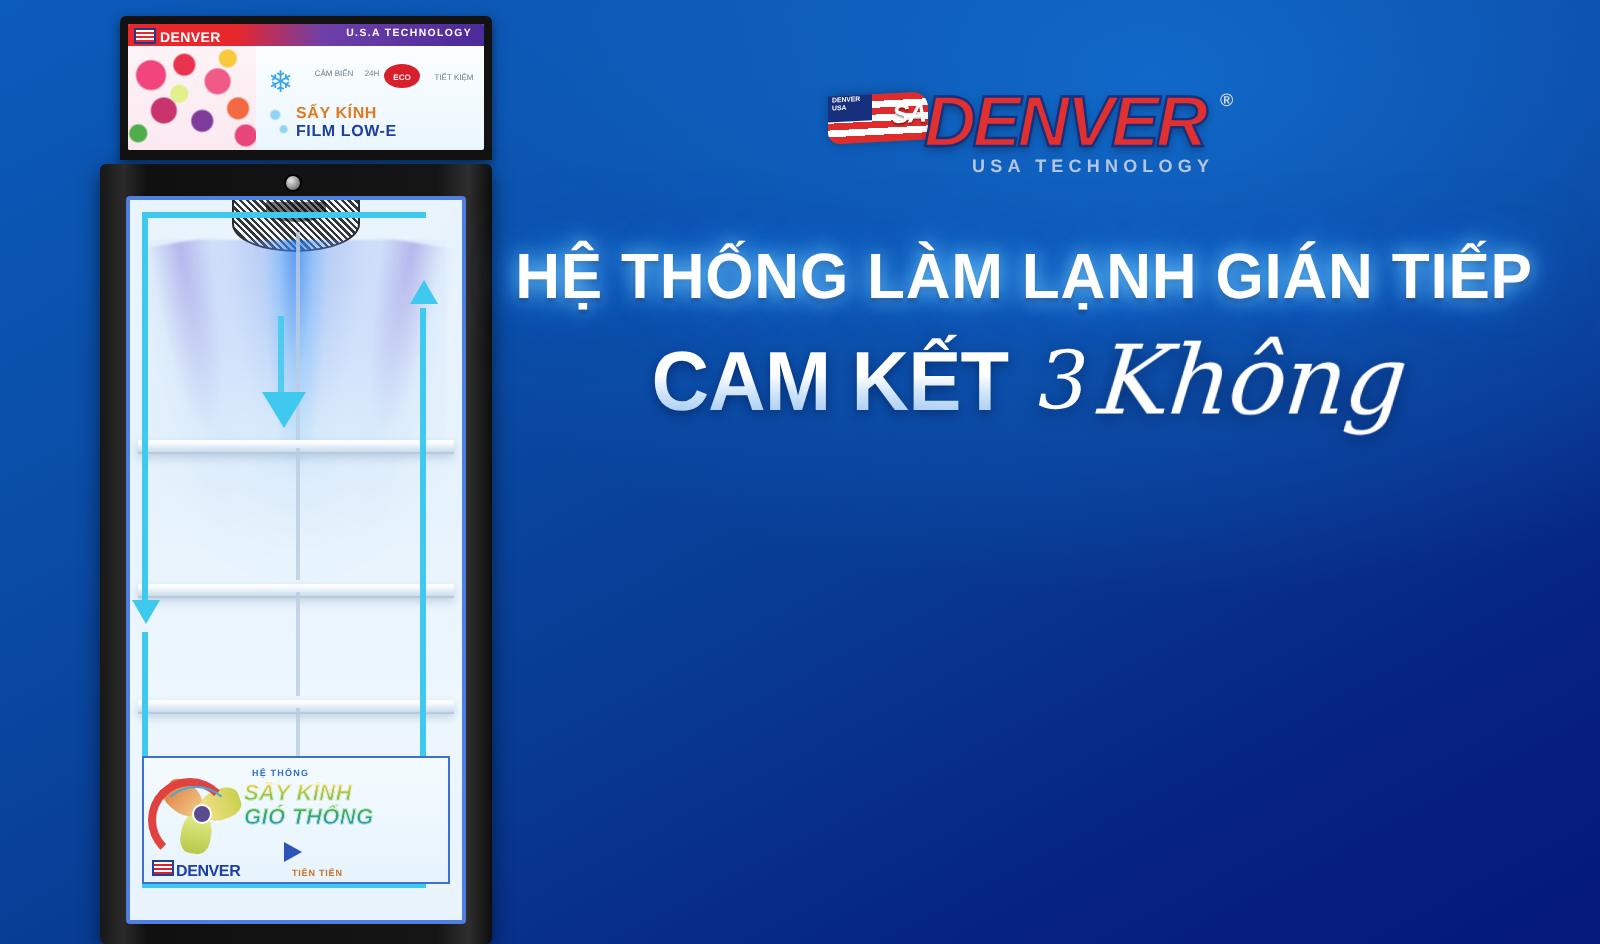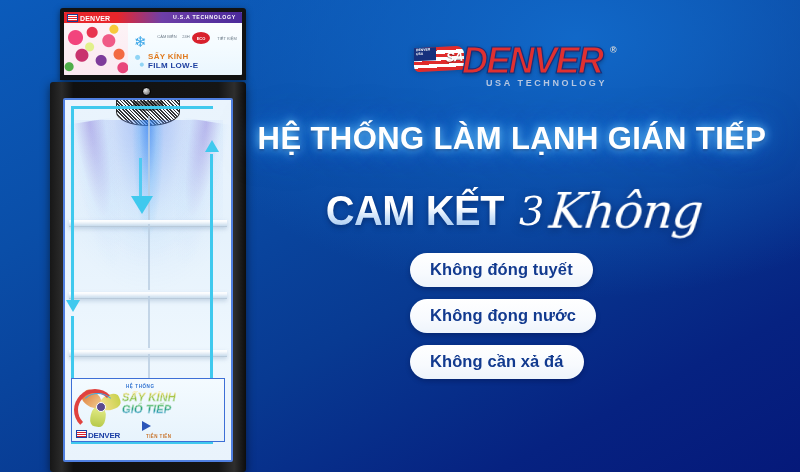--- a/index.html
+++ b/index.html
@@ -182,21 +182,21 @@
     line-height:40px;white-space:nowrap;
     text-shadow:
       0 0 10px rgba(120,210,255,.95),
       0 0 22px rgba(60,160,255,.75),
       0 0 38px rgba(30,120,230,.55),
       0 2px 2px rgba(0,20,70,.45);
     transform:scaleX(.97);
   }
 
   #promise{
-    position:absolute;left:232px;top:180px;width:560px;height:62px;
+    position:absolute;left:232px;top:160px;width:560px;height:62px;
     display:flex;align-items:center;justify-content:center;white-space:nowrap;
   }
   .pr-bold{
     font-size:42px;font-weight:bold;letter-spacing:-.5px;line-height:48px;
     background:linear-gradient(180deg,#ffffff 0%,#ffffff 42%,#cfe4fb 62%,#8fb9ea 100%);
     -webkit-background-clip:text;background-clip:text;color:transparent;
     filter:drop-shadow(0 2px 3px rgba(0,15,60,.45));
     transform:scaleX(.95);
   }
   .pr-num{
@@ -279,21 +279,21 @@
         <div class="fbadge">
           <div class="blades">
             <div class="blade" style="background:linear-gradient(180deg,#e7ef8c,#b7c94a);transform:translate(-50%,0) rotate(10deg);"></div>
             <div class="blade" style="background:linear-gradient(180deg,#f0c98a,#e0803f);transform:translate(-50%,0) rotate(130deg);"></div>
             <div class="blade" style="background:linear-gradient(180deg,#f6e08e,#c9d24e);transform:translate(-50%,0) rotate(250deg);"></div>
             <div class="arc" style="left:-2px;top:4px;width:34px;height:34px;border-color:#e0423f transparent transparent #e0423f;border-width:4px;"></div>
             <div class="arc" style="left:4px;top:8px;width:34px;height:30px;border-color:#3fa9e8 transparent transparent transparent;"></div>
             <div class="bl-hub"></div>
           </div>
           <div class="fb-t1">HỆ THỐNG</div>
-          <div class="fb-t2"><span>SẤY KÍNH</span><br><span>GIÓ TIẾP</span></div>
+          <div class="fb-t2"><span>SẤY KÍNH</span><br><span>GIÓ THỐNG</span></div>
           <div class="fb-arrow"></div>
           <div class="fb-tt">TIÊN TIẾN</div>
           <div class="fb-denver"><i></i><span>DENVER</span></div>
           <div class="fb-sub">USA TECHNOLOGY</div>
         </div>
       </div>
     </div>
   </div>
 
   <div id="denver-logo">
@@ -309,19 +309,14 @@
   </div>
 
   <div id="headline">HỆ THỐNG LÀM LẠNH GIÁN TIẾP</div>
 
   <div id="promise">
     <span class="pr-bold">CAM KẾT</span>
     <span class="pr-num">3</span>
     <span class="pr-script">Không</span>
   </div>
 
-  <div id="pills">
-    <div class="pill">Không đóng tuyết</div>
-    <div class="pill">Không đọng nước</div>
-    <div class="pill">Không cần xả đá</div>
-  </div>
 
 </div>
 
 </body></html>

